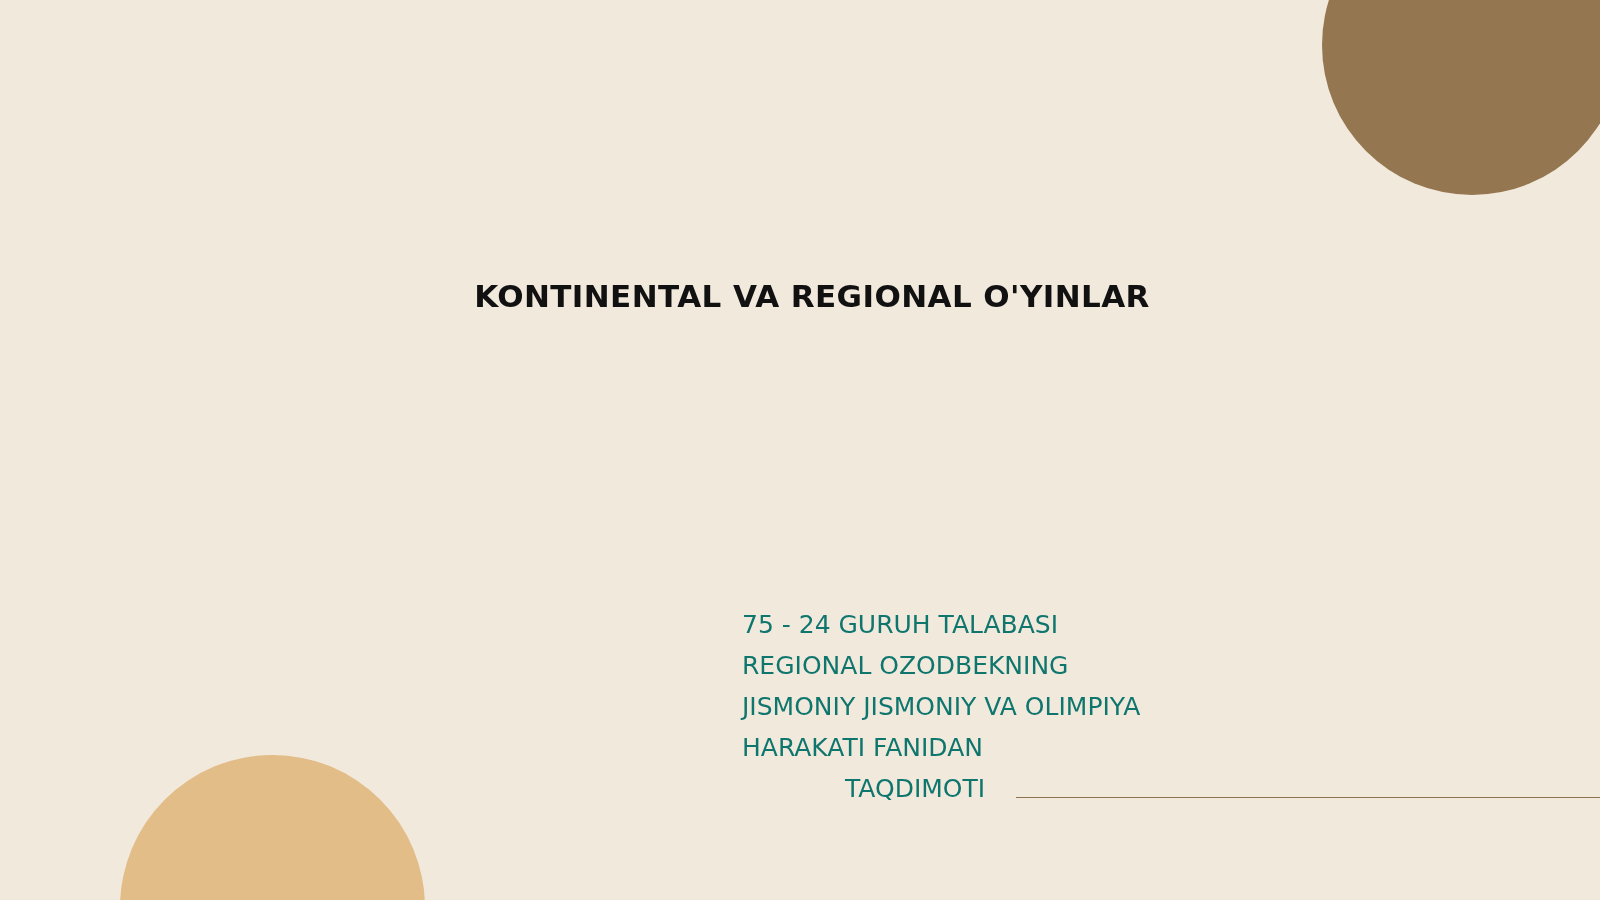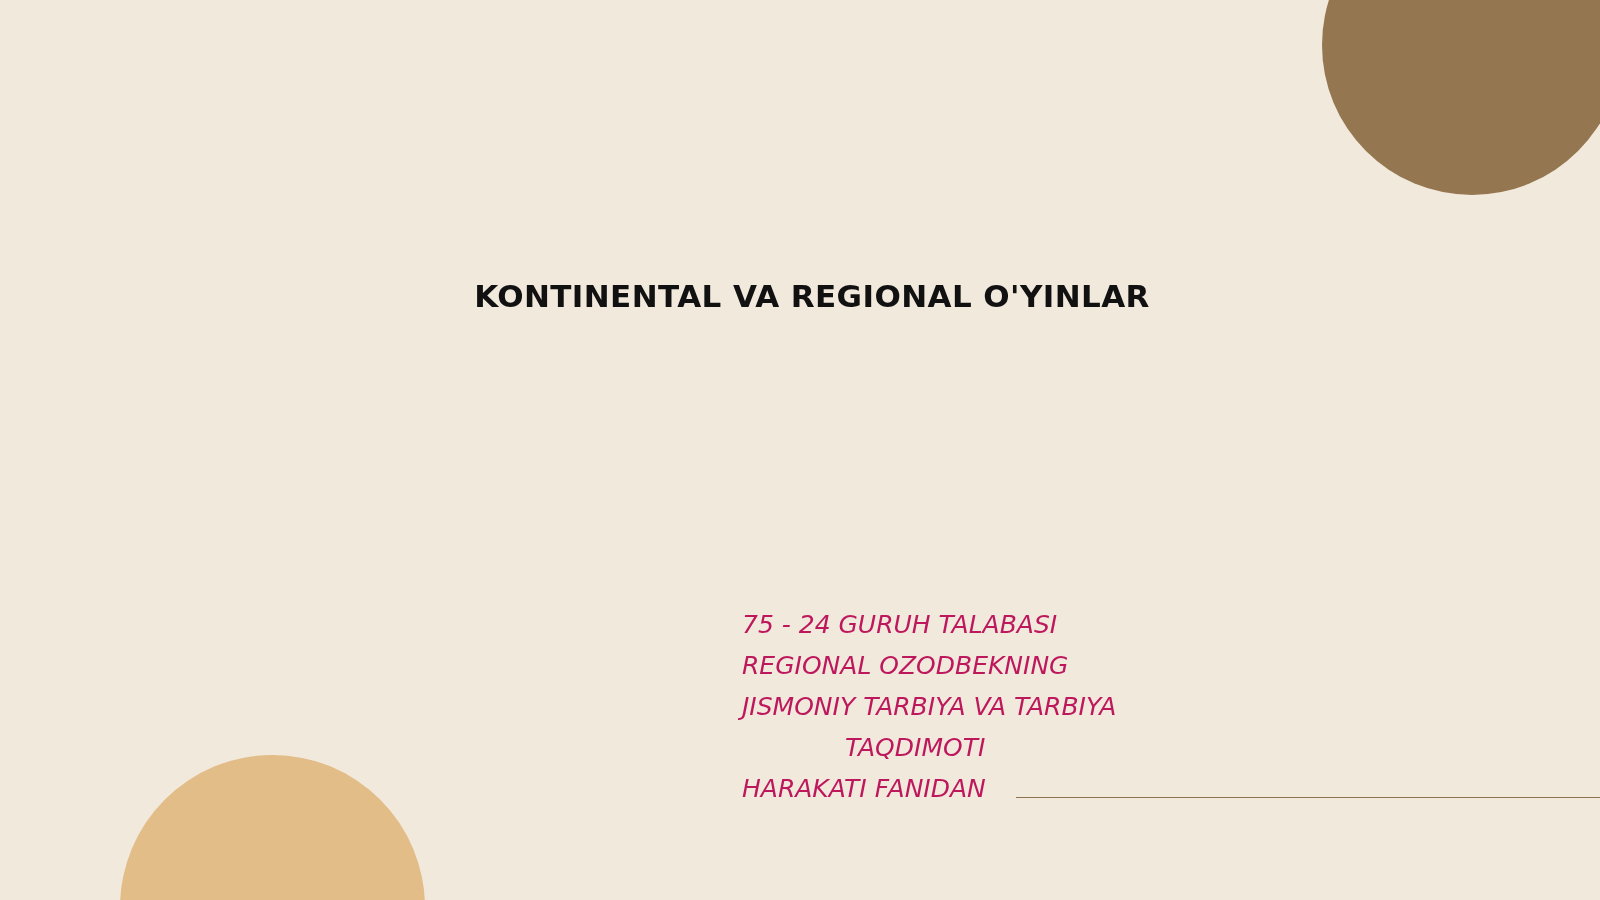--- a/index.html
+++ b/index.html
@@ -57,24 +57,23 @@
     margin-left: 28px;
   }
 
   
   .subtitle-block {
     position: absolute;
     left: 742px;
     top: 604px;
     width: 600px;
     font-family: "DejaVu Sans", sans-serif;
-    font-style: italic;
     font-size: 25px;
     line-height: 41px;
-    color: #be185d;
+    color: #0f766e;
     white-space: nowrap;
   }
   .subtitle-line {
     display: block;
   }
   .subtitle-line.indented {
     padding-left: 103px;
   }
 
   
@@ -93,20 +92,20 @@
 <div id="slide">
 
   <div class="shape-top-right"></div>
   <div class="shape-bottom-left"></div>
 
   <div class="slide-title">KONTINENTAL VA REGIONAL O'YINLAR</div>
 
   <div class="subtitle-block">
     <span class="subtitle-line">75 - 24 GURUH TALABASI</span>
     <span class="subtitle-line">REGIONAL OZODBEKNING</span>
-    <span class="subtitle-line">JISMONIY TARBIYA VA TARBIYA</span>
+    <span class="subtitle-line">JISMONIY JISMONIY VA OLIMPIYA</span>
+    <span class="subtitle-line">HARAKATI FANIDAN</span>
     <span class="subtitle-line indented">TAQDIMOTI</span>
-    <span class="subtitle-line">HARAKATI FANIDAN</span>
   </div>
 
   <div class="accent-rule"></div>
 
 </div>
 
 </body></html>

